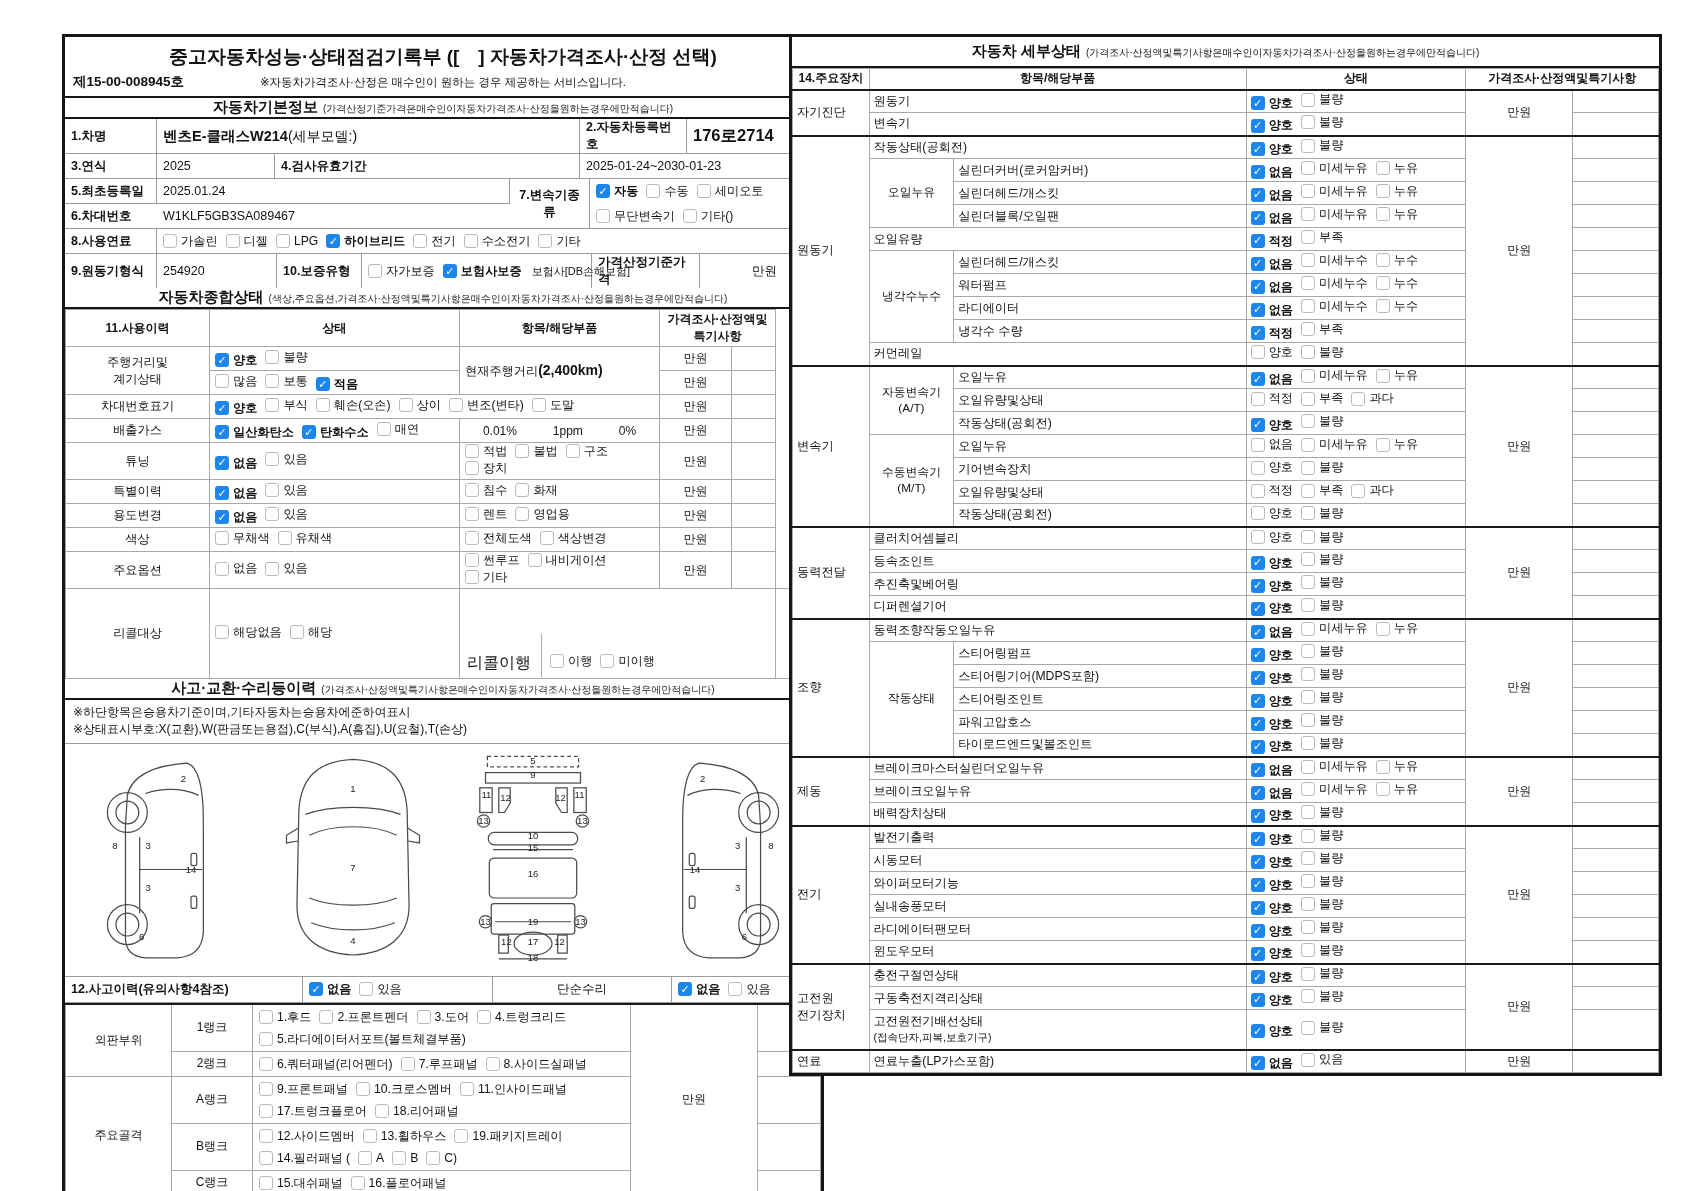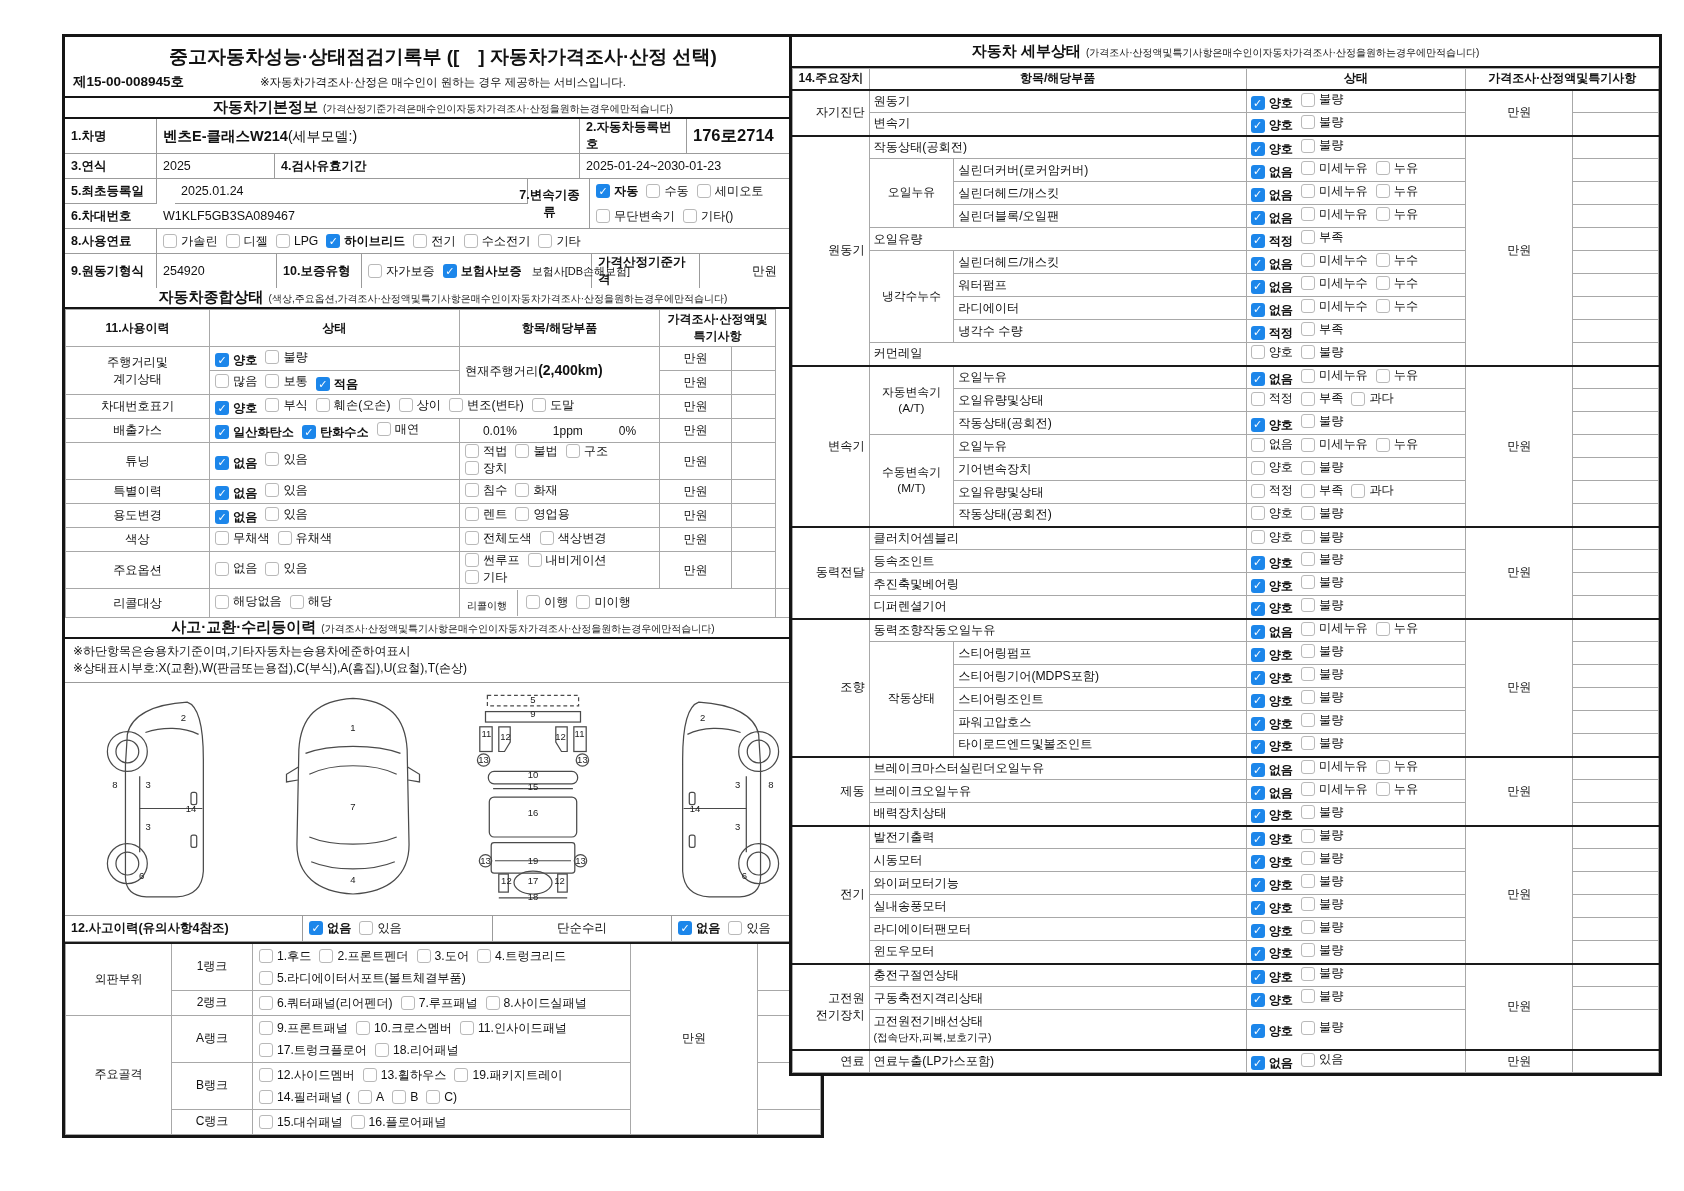--- a/index.html
+++ b/index.html
@@ -46,21 +46,21 @@
   td{border:1px solid #a8a8a8;padding:1px 5px;font-size:12.2px;overflow:hidden;}
   tr.st td{border-top:2px solid #1a1a1a;}
   #overall-table td{height:24px;}
   #overall-table tr.hd td,#detail-table tr.dhead td{font-weight:700;text-align:center;font-size:12px;height:21px;padding:1px 2px;}
   td.lcell{text-align:center;font-weight:400;font-size:12.2px;padding:1px 2px;}
   td.pcell,td.pcol{text-align:center;font-size:12px;}
   td.bcell,td.bcol{padding:0;}
   .vals{display:flex;justify-content:space-around;width:100%;font-size:12px;}
   .mileage{font-size:12.2px;white-space:nowrap;}
   .mileage b{font-size:14px;}
-  .midlab{display:inline-block;border-right:1px solid #a8a8a8;padding:9px 10px 3px 2px;margin-right:8px;font-size:10px;}
+  .midlab{display:inline-block;border-right:1px solid #a8a8a8;padding:19px 10px 3px 2px;margin-right:8px;font-size:16px;margin-top:44px;}
 
   
   .notes{padding:4px 8px;border-bottom:1px solid #9b9b9b;font-size:12px;line-height:1.45;}
   #car-diagrams{display:flex;justify-content:space-evenly;align-items:center;padding:4px 2px;border-bottom:1px solid #9b9b9b;}
   #car-diagrams svg{display:block;}
   .dshape{fill:none;stroke:#4a4a4a;stroke-width:1.3;}
   .dnum{font-size:10px;fill:#222;}
   .acc-row{display:flex;border-bottom:1px solid #9b9b9b;align-items:stretch;}
   .acc-row .fc{min-height:25px;}
 
@@ -68,21 +68,21 @@
   #ranks-table td.rank{text-align:center;font-weight:400;}
   #ranks-table td.gname{text-align:center;}
   .ckline{display:flex;align-items:center;min-height:22px;}
 
   
   .r-header{display:flex;justify-content:center;align-items:baseline;gap:5px;padding:5px 0;border-bottom:2px solid #151515;}
   .r-header .t{font-size:15px;font-weight:700;}
   .r-header .n{font-size:10px;}
   #detail-table td{height:23px;padding:1px 4px;}
   #detail-table tr.tall td{height:40px;}
-  td.gcol{text-align:right;font-size:12.2px;padding:1px 2px;}
+  td.gcol{text-align:left;font-size:12.2px;padding:1px 2px;}
   td.scol{text-align:center;font-size:11.8px;padding:1px 1px;}
   td.ncol{font-size:12.2px;white-space:nowrap;}
   td.stc{white-space:nowrap;padding-left:7px;}
   .sm2{font-size:10.5px;}
 </style>
 </head>
 <body>
 
 <div class="panel" id="left-panel">
   <div class="l-title">중고자동차성능·상태점검기록부  ([　] 자동차가격조사·산정 선택)</div>
@@ -111,21 +111,21 @@
         <div class="fc " style="width: 118px;">2025</div>
         <div class="fc lab" style="width: 305px;">4.검사유효기간</div>
         <div class="fc " style="width: 203px;">2025-01-24~2030-01-23</div>
       </div>
       <div class="frow" style="min-height: 50px;">
         <div class="stack" style="width: 92px;">
           <div class="fc lab" style="width: 92px;">5.최초등록일</div>
           <div class="fc lab" style="width: 92px;">6.차대번호</div>
         </div>
         <div class="stack" style="width: 353px;">
-          <div class="fc " style="width: 353px; margin-left: 18px;">2025.01.24</div>
+          <div class="fc " style="width: 353px;">2025.01.24</div>
           <div class="fc " style="width: 353px;">W1KLF5GB3SA089467</div>
         </div>
         <div class="fc lab cen" style="width: 80px; text-align: center;">7.변속기종류</div>
         <div class="stack" style="width: 193px;">
           <div class="fc" style="border-bottom: none; border-right: none;">
             <span class="cb on">
               <span class="bx">✓</span>
               <span class="tl">자동</span>
             </span>
             <span class="cb off">

